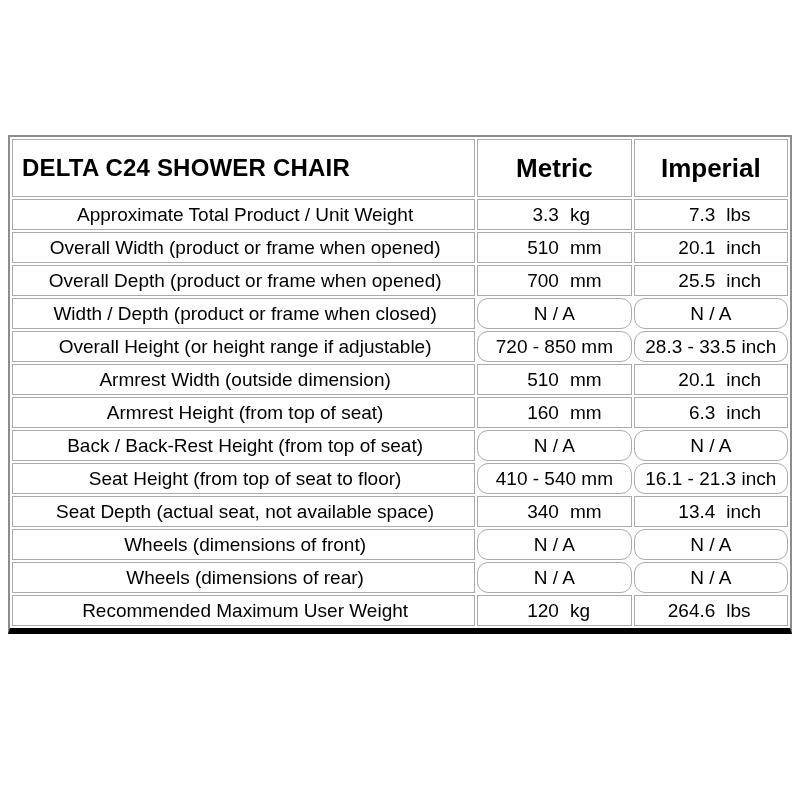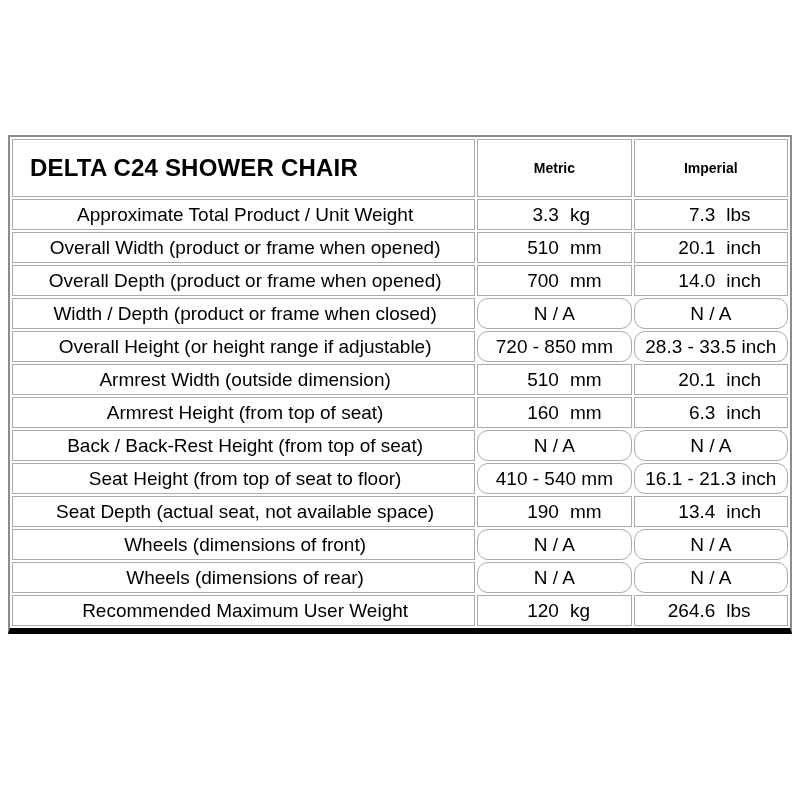--- a/index.html
+++ b/index.html
@@ -35,29 +35,29 @@
   th, td {
     border: 1px solid #ababab;
     background: #ffffff;
     overflow: hidden;
     white-space: nowrap;
     vertical-align: middle;
   }
   th.c-label {
     height: 54px;
     text-align: left;
-    padding-left: 17px;
+    padding-left: 9px;
     font-size: 24px;
     font-weight: bold;
     letter-spacing: 0.2px;
   }
   th.c-val {
     height: 54px;
     text-align: center;
-    font-size: 14px;
+    font-size: 26px;
     font-weight: bold;
   }
   td.c-label {
     height: 27px;
     text-align: center;
     padding-left: 4px;
     font-size: 19px;
   }
   td.c-val {
     height: 27px;
@@ -105,21 +105,21 @@
 
   <tr>
     <td class="c-label">Overall Width (product or frame when opened)</td>
     <td class="c-val"><span class="num">510</span><span class="unit">mm</span></td>
     <td class="c-val"><span class="num">20.1</span><span class="unit">inch</span></td>
   </tr>
 
   <tr>
     <td class="c-label">Overall Depth (product or frame when opened)</td>
     <td class="c-val"><span class="num">700</span><span class="unit">mm</span></td>
-    <td class="c-val"><span class="num">14.0</span><span class="unit">inch</span></td>
+    <td class="c-val"><span class="num">25.5</span><span class="unit">inch</span></td>
   </tr>
 
   <tr>
     <td class="c-label">Width / Depth (product or frame when closed)</td>
     <td class="c-val center"><span>N / A</span></td>
     <td class="c-val center"><span>N / A</span></td>
   </tr>
 
   <tr>
     <td class="c-label">Overall Height (or height range if adjustable)</td>
@@ -148,21 +148,21 @@
 
   <tr>
     <td class="c-label">Seat Height (from top of seat to floor)</td>
     <td class="c-val center"><span>410 - 540 mm</span></td>
     <td class="c-val center"><span>16.1 - 21.3 inch</span></td>
   </tr>
 
 
   <tr>
     <td class="c-label">Seat Depth (actual seat, not available space)</td>
-    <td class="c-val"><span class="num">190</span><span class="unit">mm</span></td>
+    <td class="c-val"><span class="num">340</span><span class="unit">mm</span></td>
     <td class="c-val"><span class="num">13.4</span><span class="unit">inch</span></td>
   </tr>
 
   <tr>
     <td class="c-label">Wheels (dimensions of front)</td>
     <td class="c-val center"><span>N / A</span></td>
     <td class="c-val center"><span>N / A</span></td>
   </tr>
 
   <tr>

